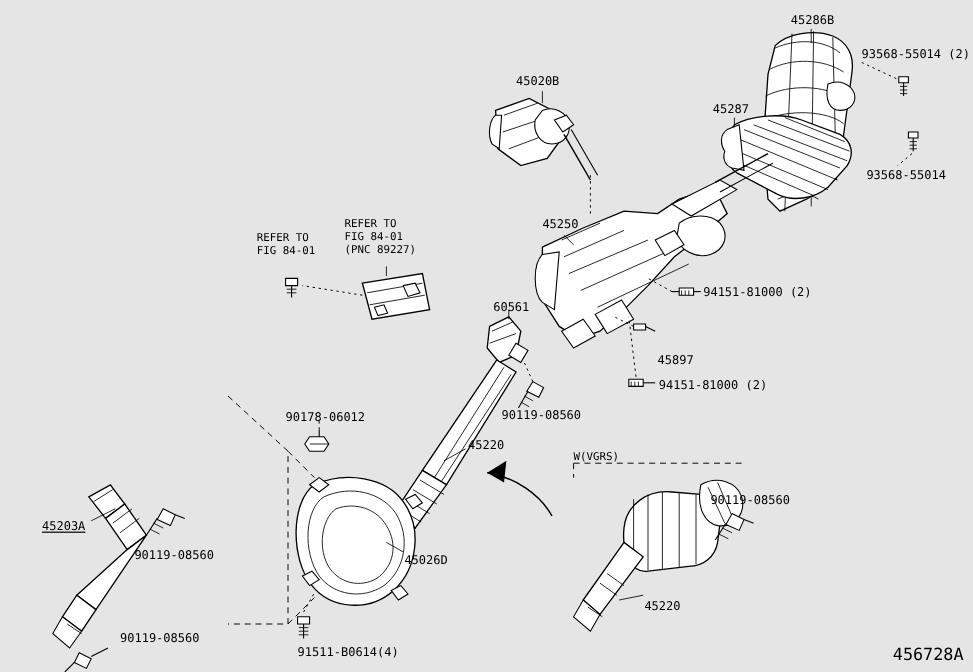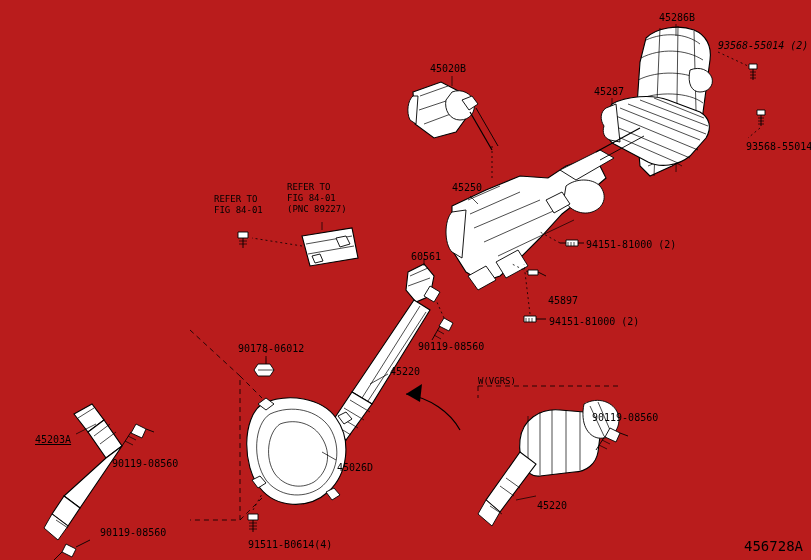--- a/index.html
+++ b/index.html
@@ -1,17 +1,17 @@
 <!DOCTYPE html>
 <html><head>
 <meta charset="utf-8">
 <style>
   html,body{margin:0;padding:0;background:#ffffff;}
   body{width:811px;height:560px;overflow:hidden;font-family:"DejaVu Sans Mono",monospace;color:#000;}
-  #sheet{position:relative;width:811px;height:560px;background:#b91c1c;}
+  #sheet{position:relative;width:811px;height:560px;background:#e5e5e5;}
   .lbl{position:absolute;font-family:"DejaVu Sans Mono",monospace;font-size:10px;line-height:12px;color:#000;white-space:pre;letter-spacing:0px;}
   .lbl.sm{font-size:9px;line-height:11px;}
   .lbl.ctr{text-align:left;}
   .figid{position:absolute;right:8px;bottom:6px;font-size:14px;color:#000;font-family:"DejaVu Sans Mono",monospace;}
   svg{position:absolute;left:0;top:0;}
   .ln{stroke:#000;fill:none;stroke-width:0.9;}
   .ln2{stroke:#000;fill:none;stroke-width:1.2;}
   .thin{stroke:#000;fill:none;stroke-width:0.7;}
   .dash{stroke:#000;fill:none;stroke-width:0.8;stroke-dasharray:5 4;}
   .dot{stroke:#000;fill:none;stroke-width:0.8;stroke-dasharray:2 3;}
@@ -219,23 +219,23 @@
       <path class="dot" d="M302 246 L252 238"></path>
       <path class="fillw" d="M238 232 l10 0 l0 6 l-10 0 z"></path>
       <path class="ln" d="M243 238 L243 248"></path>
       <path class="thin" d="M239 241 l8 0 M239 244 l8 0"></path>
     </g>
     <path class="thin" d="M322 222 L322 230"></path>
 
   </svg>
 
   <div class="lbl" style="left:659px;top:12px;">45286B</div>
-  <div class="lbl" style="left:718px;top:40px;font-style:italic;">93568-55014 (2)</div>
+  <div class="lbl" style="left:718px;top:40px;">93568-55014 (2)</div>
   <div class="lbl" style="left:594px;top:86px;">45287</div>
-  <div class="lbl" style="left:722px;top:141px;margin-left:24px;">93568-55014</div>
+  <div class="lbl" style="left:722px;top:141px;">93568-55014</div>
   <div class="lbl" style="left:430px;top:63px;">45020B</div>
   <div class="lbl" style="left:452px;top:182px;">45250</div>
   <div class="lbl" style="left:586px;top:239px;">94151-81000 (2)</div>
   <div class="lbl" style="left:548px;top:283px;margin-top:12px;">45897</div>
   <div class="lbl" style="left:549px;top:316px;">94151-81000 (2)</div>
   <div class="lbl" style="left:411px;top:251px;">60561</div>
   <div class="lbl" style="left:418px;top:341px;">90119-08560</div>
   <div class="lbl" style="left:238px;top:343px;">90178-06012</div>
   <div class="lbl" style="left:390px;top:366px;">45220</div>
   <div class="lbl" style="left:35px;top:434px;text-decoration:underline;">45203A</div>

